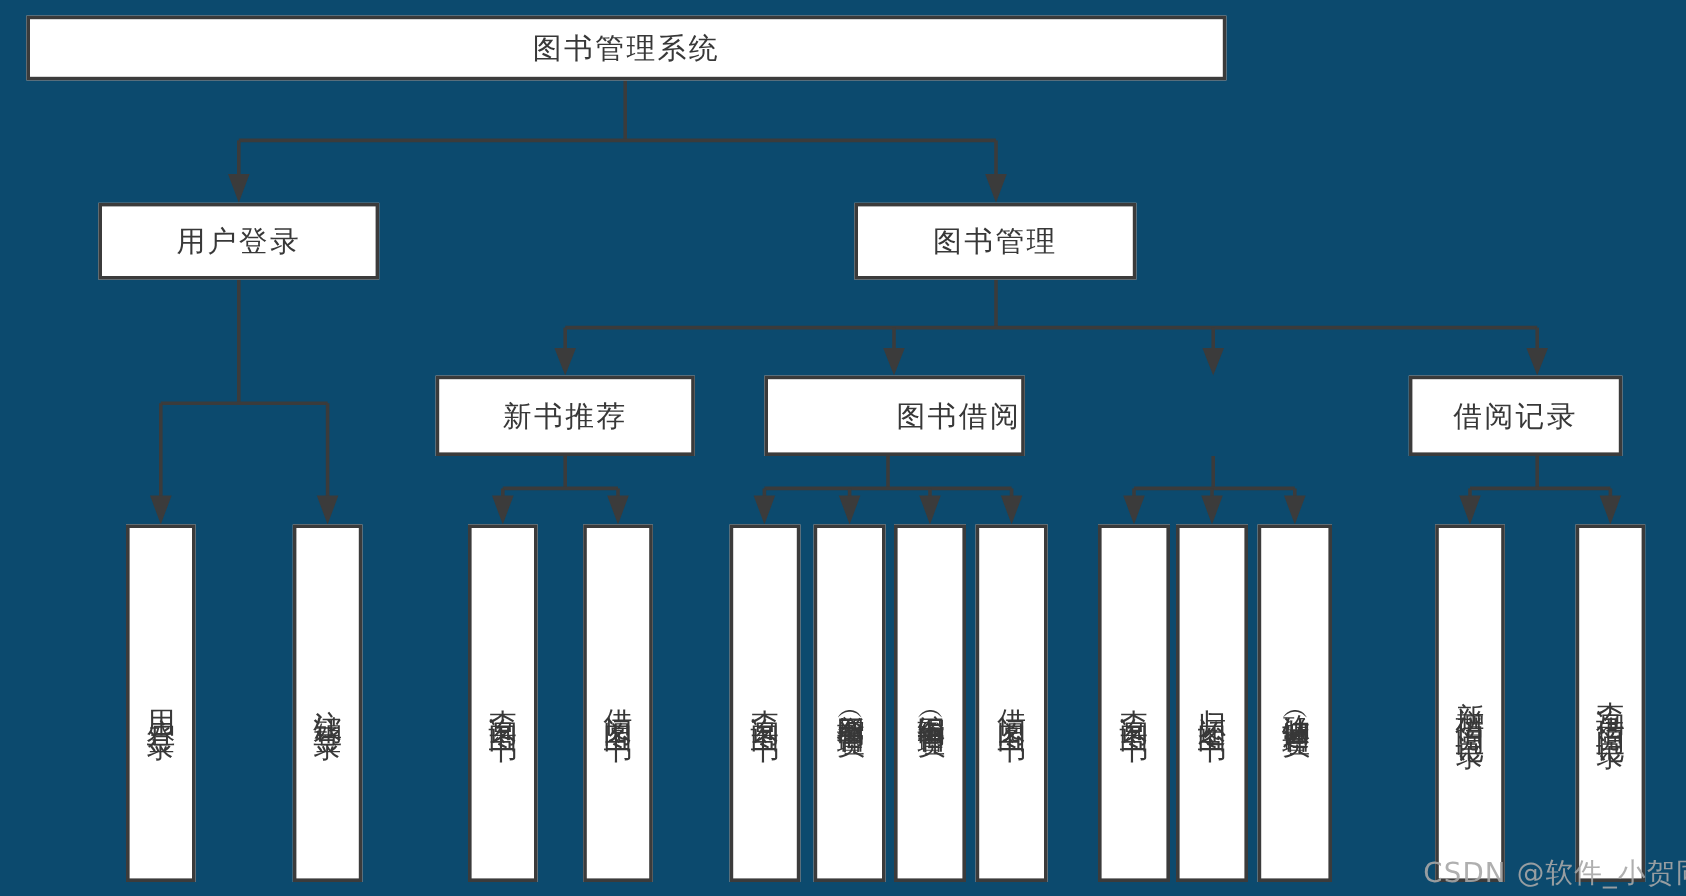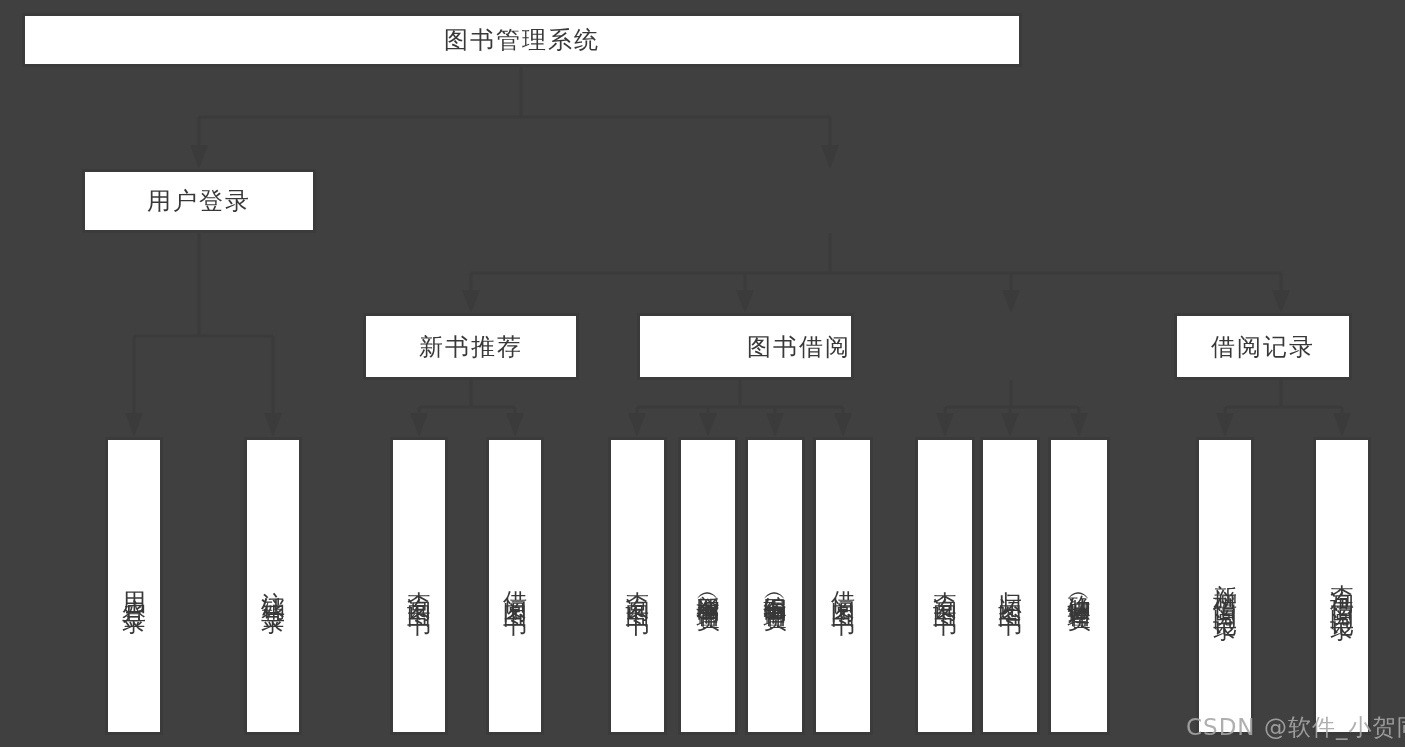--- a/index.html
+++ b/index.html
@@ -1,20 +1,20 @@
 <!DOCTYPE html>
 <html><head>
 <meta charset="utf-8">
 <style>
   html, body { margin: 0; padding: 0; background: #ffffff; }
   #canvas {
     position: relative;
     width: 1405px;
     height: 747px;
-    background: #404040;
+    background: #0c4a6e;
     font-family: "DejaVu Sans", "Liberation Sans", sans-serif;
     color: #383838;
     overflow: hidden;
   }
   #wires { position: absolute; left: 0; top: 0; width: 1405px; height: 747px; }
   .node {
     position: absolute;
     box-sizing: border-box;
     border: 3px solid #3b3b3b;
     background: #ffffff;
@@ -149,20 +149,23 @@
     </g>
   </svg>
 
   <div class="node" id="n-root">
     <span>图书管理系统</span>
   </div>
 
   <div class="node" id="n-user-login">
     <span>用户登录</span>
   </div>
+  <div class="node" id="n-book-mgmt">
+    <span>图书管理</span>
+  </div>
 
   <div class="node" id="n-new-book-rec">
     <span>新书推荐</span>
   </div>
   <div class="node" id="n-book-borrow">
     <span>图书借阅</span>
   </div>
   <div class="node" id="n-borrow-records">
     <span>借阅记录</span>
   </div>

